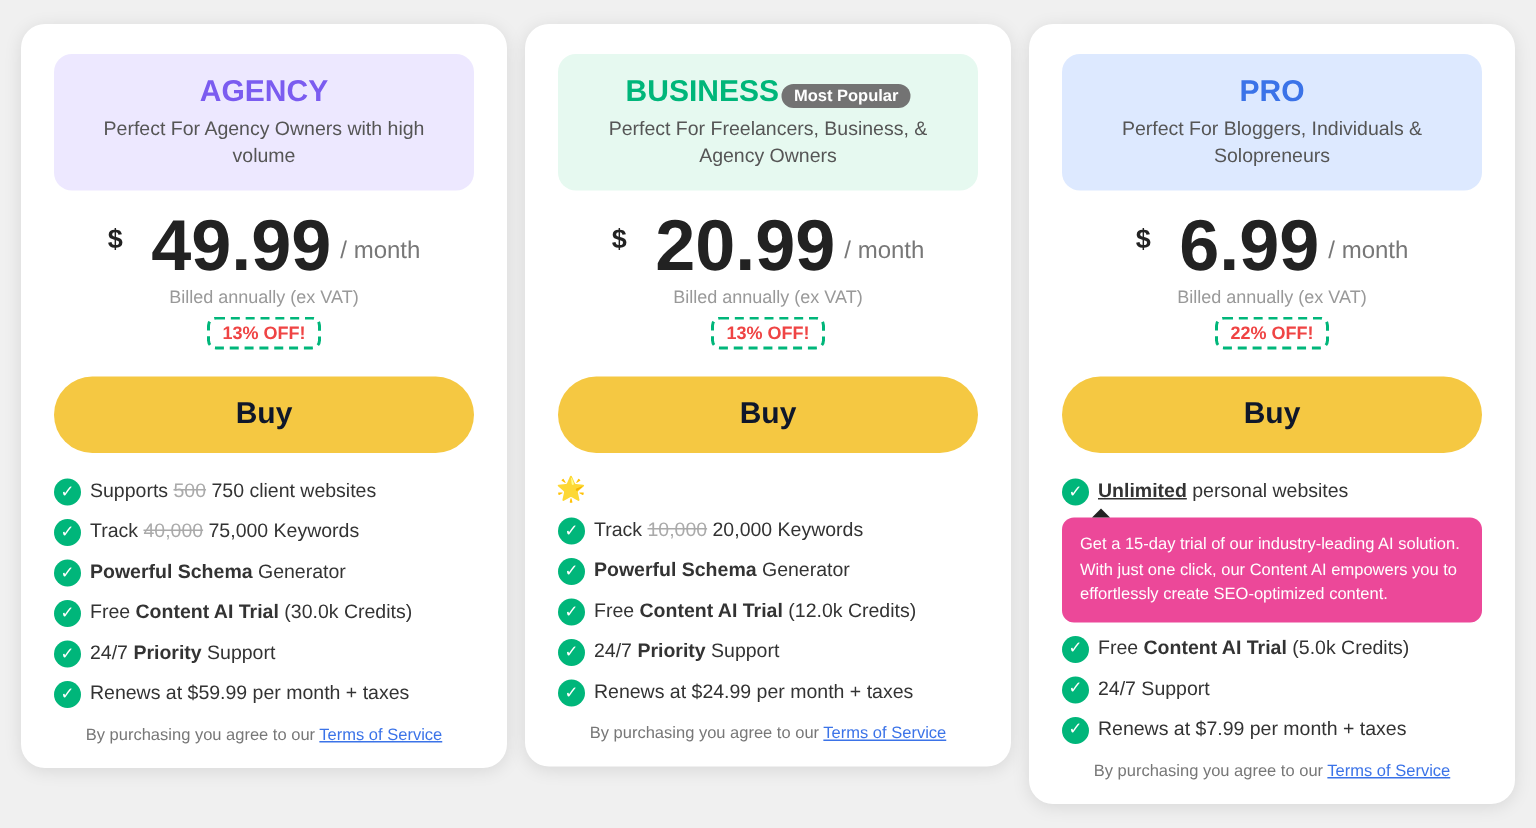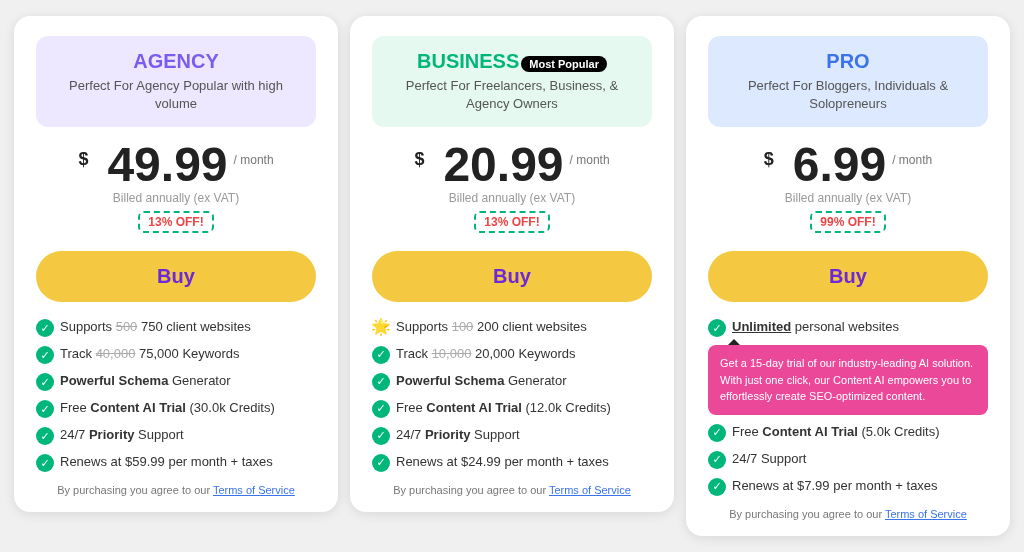--- a/index.html
+++ b/index.html
@@ -40,21 +40,21 @@
     .plan-name {
       font-size: 20px;
       font-weight: 800;
       margin-bottom: 4px;
     }
     .plan-name.agency { color: #7b5cf0; }
     .plan-name.business { color: #00b67a; }
     .plan-name.pro { color: #3b73e8; }
     .most-popular-badge {
       display: inline-block;
-      background: #000000;
+      background: #737373;
       color: #fff;
       font-size: 11px;
       font-weight: 700;
       border-radius: 20px;
       padding: 2px 8px;
       margin-left: 2px;
       vertical-align: middle;
     }
     .plan-desc {
       font-size: 13px;
@@ -78,24 +78,24 @@
       margin-top: 8px;
     }
     .price-amount {
       font-size: 48px;
       font-weight: 800;
       color: #222;
       line-height: 1;
       margin-left: 17px;
     }
     .price-period {
-      font-size: 12px;
+      font-size: 16px;
       color: #777;
       align-self: flex-end;
-      margin-bottom: 22px;
+      margin-bottom: 12px;
       margin-left: 4px;
     }
     .billed-text {
       font-size: 12px;
       color: #999;
       margin-top: 2px;
     }
     .discount-badge {
       display: inline-block;
       border: 2px dashed #00b67a;
@@ -103,21 +103,21 @@
       font-size: 12px;
       font-weight: 700;
       border-radius: 6px;
       padding: 2px 8px;
       margin: 6px 0 10px;
     }
     .buy-btn {
       display: block;
       width: 100%;
       background: #f5c842;
-      color: #6d28d9;
+      color: #0f172a;
       border: none;
       border-radius: 50px;
       padding: 14px 0;
       font-size: 20px;
       font-weight: 700;
       cursor: pointer;
       margin-bottom: 16px;
       transition: background 0.2s;
     }
     .features-list {
@@ -190,21 +190,21 @@
   </style>
 </head>
 <body>
 
 <div class="pricing-container">
 <div class="pricing-card">
       <div class="card-header agency">
         <div style="display: flex; align-items: center; justify-content: center;">
           <div class="plan-name agency">AGENCY</div>
         </div>
-        <div class="plan-desc">Perfect For Agency Popular with high volume</div>
+        <div class="plan-desc">Perfect For Agency Owners with high volume</div>
       </div>
       <div class="price-section"><div class="price-row">
           <span class="price-dollar">$</span>
           <span class="price-amount">49.99</span>
           <span class="price-period">/ month</span>
         </div><div class="billed-text">Billed annually (ex VAT)</div><div class="discount-badge">13% OFF!</div></div>
       <button class="buy-btn">Buy</button>
       <ul class="features-list">
         <li>
           <span class="check-icon">✓</span>
@@ -243,21 +243,20 @@
       </div>
       <div class="price-section"><div class="price-row">
           <span class="price-dollar">$</span>
           <span class="price-amount">20.99</span>
           <span class="price-period">/ month</span>
         </div><div class="billed-text">Billed annually (ex VAT)</div><div class="discount-badge">13% OFF!</div></div>
       <button class="buy-btn">Buy</button>
       <ul class="features-list">
         <li>
           <span class="sun-icon">🌟</span>
-          <span><span>Supports </span><span class="strikethrough">100</span><span> 200 client websites</span></span>
         </li>
         <li>
           <span class="check-icon">✓</span>
           <span><span>Track </span><span class="strikethrough">10,000</span><span> 20,000 Keywords</span></span>
         </li>
         <li>
           <span class="check-icon">✓</span>
           <span><span style="font-weight: 700;">Powerful </span><span style="font-weight: 700;">Schema</span><span> Generator</span></span>
         </li>
         <li>
@@ -279,21 +278,21 @@
       <div class="card-header pro">
         <div style="display: flex; align-items: center; justify-content: center;">
           <div class="plan-name pro">PRO</div>
         </div>
         <div class="plan-desc">Perfect For Bloggers, Individuals &amp; Solopreneurs</div>
       </div>
       <div class="price-section"><div class="price-row">
           <span class="price-dollar">$</span>
           <span class="price-amount">6.99</span>
           <span class="price-period">/ month</span>
-        </div><div class="billed-text">Billed annually (ex VAT)</div><div class="discount-badge">99% OFF!</div></div>
+        </div><div class="billed-text">Billed annually (ex VAT)</div><div class="discount-badge">22% OFF!</div></div>
       <button class="buy-btn">Buy</button>
       <ul class="features-list">
         <li>
           <span class="check-icon">✓</span>
           <span><span style="font-weight: 700; text-decoration: underline;">Unlimited</span><span> personal websites</span></span>
         </li>
         <div class="tooltip-box">Get a 15-day trial of our industry-leading AI solution. With just one click, our Content AI empowers you to effortlessly create SEO-optimized content.</div>
         <li>
           <span class="check-icon">✓</span>
           <span><span>Free </span><span style="font-weight: 700;">Content AI Trial</span><span> (5.0k Credits)</span></span>

